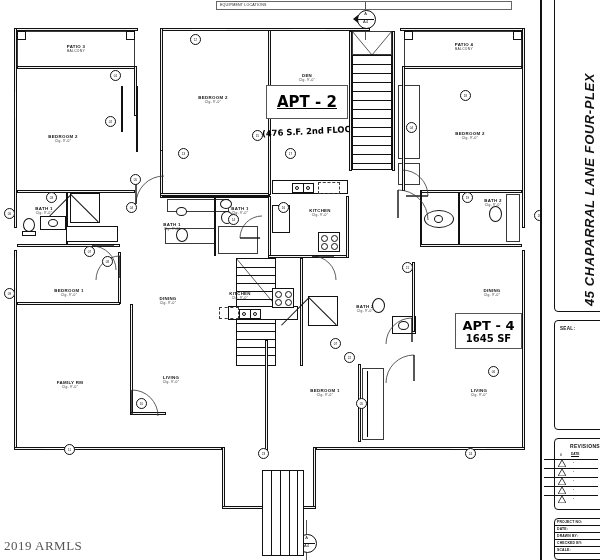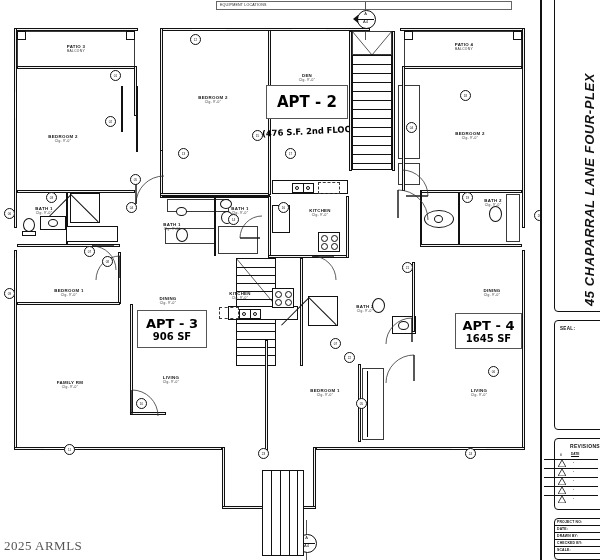--- a/index.html
+++ b/index.html
@@ -185,43 +185,39 @@
     <span class="ht">Clg. 9'-0"</span>
   </div>
 
   <div class="wallv" style="left:130px;top:304px;width:2.5px;height:110px;"></div>
   <div class="wall" style="left:130px;top:412px;width:36px;height:2.5px;"></div>
 
   <div class="rlabel" style="left:168px;top:296px;">
     <span class="nm">DINING</span>
     <span class="ht">Clg. 9'-0"</span>
   </div>
-  <div class="aptbox" style="left:137px;top:310px;width:68px;height:36px;">
-    <span class="t1" style="font-size:13px;line-height:15px;">APT - 3</span>
-    <span class="t2" style="font-size:10px;line-height:12px;">906 SF</span>
-  </div>
   <div class="rlabel" style="left:171px;top:375px;">
     <span class="nm">LIVING</span>
     <span class="ht">Clg. 9'-0"</span>
   </div>
 
   <div class="wallv" style="left:160px;top:150px;width:2.5px;height:48px;"></div>
   <div class="wall" style="left:160px;top:193px;width:110px;height:2.5px;"></div>
   <div class="wallv" style="left:268px;top:30px;width:2.5px;height:165px;"></div>
 
   <div class="rlabel" style="left:213px;top:95px;">
     <span class="nm">BEDROOM 2</span>
     <span class="ht">Clg. 9'-0"</span>
   </div>
 
   <div class="rlabel" style="left:307px;top:73px;">
     <span class="nm">DEN</span>
     <span class="ht">Clg. 9'-0"</span>
   </div>
-  <div class="aptbox" style="left:266px;top:85px;width:80px;height:32px;">
+  <div class="aptbox" style="left:266px;top:85px;width:80px;height:32px;text-decoration:underline;">
     <span class="t1" style="font-size:15px;line-height:17px;">APT - 2</span>
   </div>
   <div class="handnote" style="left:262px;top:126px;font-size:8.4px;">(476 S.F. 2nd FLOOR)</div>
 
   <div class="stairs" style="left:352px;top:55px;width:40px;height:115px;">
     <i style="top:8px;"></i>
       <i style="top:17px;"></i>
       <i style="top:26px;"></i>
       <i style="top:35px;"></i>
     <i style="top:44px;"></i>
@@ -587,15 +583,15 @@
       </div>
       <div class="info-row" style="top:21px;">
         <span>CHECKED BY:</span>
       </div>
       <div class="info-row" style="top:28px;">
         <span>SCALE:</span>
       </div>
     </div>
   </div>
 
-  <div id="wm">2025 ARMLS</div>
+  <div id="wm">2019 ARMLS</div>
 
 </div>
 
 </body></html>

